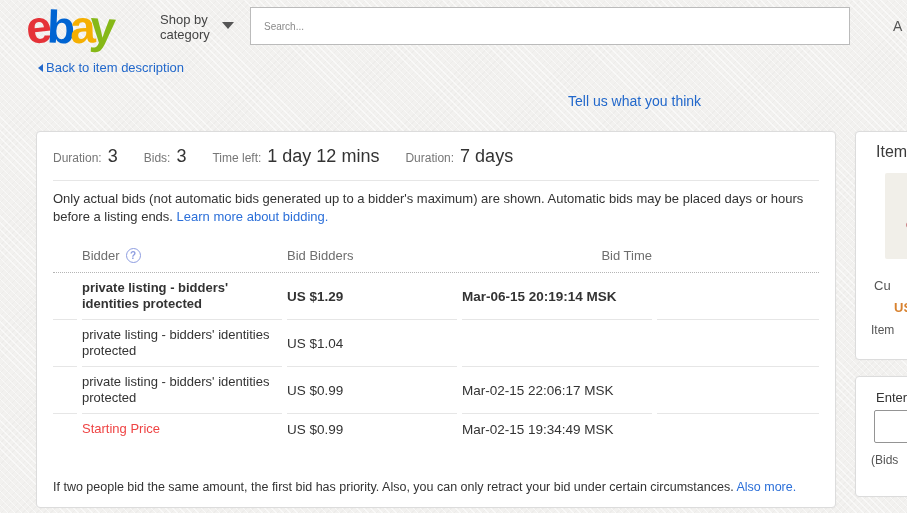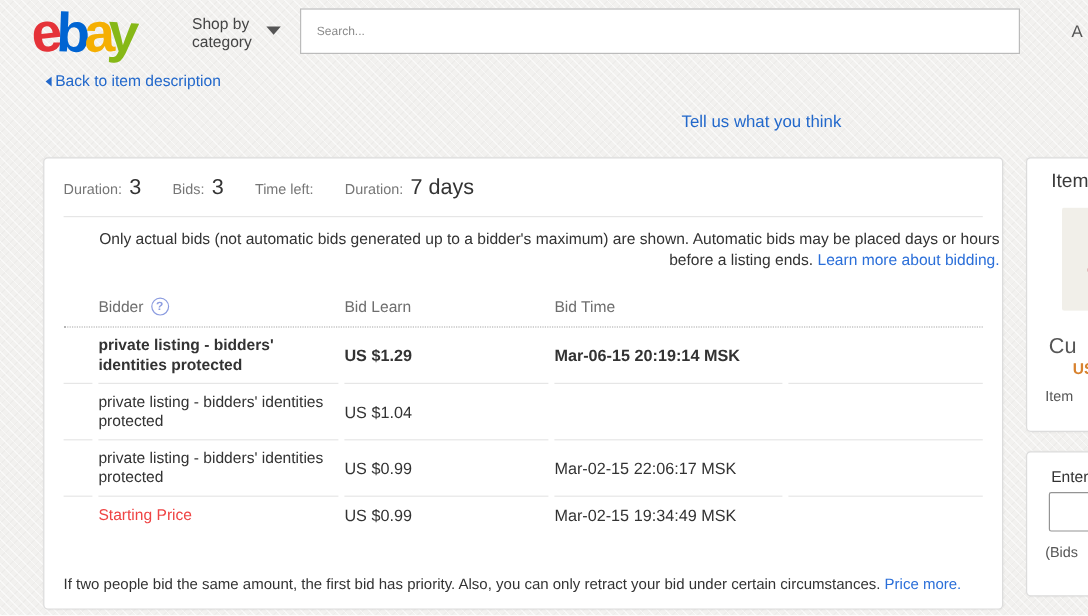--- a/index.html
+++ b/index.html
@@ -37,31 +37,31 @@
   
   .card { position:absolute; background:#fff; border:1px solid #dcdcdc; border-radius:4px; box-shadow:0 0 2px rgba(0,0,0,.04); }
   .main-card { left:36px; top:131px; width:800px; height:377px; padding:0 16px; overflow:hidden; }
   
   .stats { display:flex; gap:26px; padding-top:14px; align-items:baseline; }
   .stat { display:flex; gap:6px; align-items:baseline; }
   .stat .lbl { font-size:12px; color:#767676; }
   .stat .val { font-size:18px; color:#333; }
   .divider { border-top:1px solid #e6e6e6; margin-top:13px; }
   
-  .notice { margin-top:9px; font-size:13px; line-height:18px; color:#333; width:780px;text-align:right; }
+  .notice { margin-top:9px; font-size:13px; line-height:18px; color:#333; width:780px; }
   .notice a { color:#2b6fd9; text-decoration:none; }
   .show-auto { margin-top:3px; text-align:right; font-size:13.5px; font-weight:bold; }
   .show-auto a { color:#0e56b3; text-decoration:none; }
   
   .bid-table { margin-top:22px; }
   .trow { display:flex; gap:5px; align-items:center; }
   .c0 { width:24px; flex:none; align-self:stretch; }
   .c1 { width:200px; flex:none; }
   .c2 { width:170px; flex:none; }
-  .c3 { width:190px; flex:none; }
+  .c3 { width:190px; flex:none;text-align:right; }
   .c4 { flex:1; align-self:stretch; }
   .thead { font-size:13px; color:#6e6e6e; padding-bottom:9px; }
   .thead .c1 { display:flex; align-items:center; gap:6px; }
   .help-icon { display:inline-flex; width:15px; height:15px; border:1px solid #8d9de0; border-radius:50%;
     color:#8d9de0; font-size:10px; align-items:center; justify-content:center; font-weight:bold; cursor:pointer; }
   .dotted { border-top:1px dotted #b5b5b5; }
   .brow { font-size:13px; }
   .brow > div { border-bottom:1px solid #e6e6e6; align-self:stretch; display:flex; align-items:center; }
   .brow .c1 { padding:7px 0; line-height:16px; }
   .brow .c2, .brow .c3 { font-size:13.5px; }
@@ -78,21 +78,21 @@
   .thumb { position:absolute; left:29px; top:41px; width:86px; height:86px; background:#f1efe9; border-radius:2px;
     background-image:
       radial-gradient(circle 7px at 28px 52px, #a5202c 0 6px, transparent 7px),
       radial-gradient(circle 6px at 44px 62px, #c0392b 0 5px, transparent 6px),
       radial-gradient(circle 6px at 60px 56px, #8e1b26 0 5px, transparent 6px),
       radial-gradient(circle 5px at 36px 34px, #d8d8d4 0 4px, transparent 5px),
       radial-gradient(circle 5px at 52px 30px, #cfcfcb 0 4px, transparent 5px),
       radial-gradient(circle 5px at 66px 40px, #d8d8d4 0 4px, transparent 5px),
       radial-gradient(circle 4px at 26px 42px, #e3e3df 0 3px, transparent 4px);
   }
-  .cur-label { position:absolute; left:18px; top:146px; font-size:18px; color:#555; }
+  .cur-label { position:absolute; left:18px; top:146px; font-size:13px; color:#555; }
   .price-frag { position:absolute; left:38px; top:168px; font-size:13px; font-weight:bold; color:#d8822f; white-space:nowrap; }
   .itemno-frag { position:absolute; left:15px; top:191px; font-size:12px; color:#555; }
   .bid-card { left:855px; top:376px; width:220px; height:121px; overflow:hidden; }
   .enter-label { position:absolute; left:20px; top:13px; font-size:13px; color:#333; white-space:nowrap; }
   .max-bid-input { position:absolute; left:18px; top:33px; width:220px; height:33px; border:1px solid #949494; border-radius:2px; background:#fff; font-size:14px; padding:0 8px; font-family:"Liberation Sans", sans-serif; }
   .hint-frag { position:absolute; left:15px; top:76px; font-size:12px; color:#555; white-space:nowrap; }
 </style>
 </head>
 <body>
 
@@ -122,41 +122,42 @@
       <div class="stat">
         <span class="lbl">Duration:</span>
         <span class="val">3</span>
       </div>
       <div class="stat">
         <span class="lbl">Bids:</span>
         <span class="val">3</span>
       </div>
       <div class="stat">
         <span class="lbl">Time left:</span>
+        <span class="val">1 day 12 mins</span>
       </div>
       <div class="stat">
         <span class="lbl">Duration:</span>
         <span class="val">7 days</span>
       </div>
     </div>
 
     <div class="divider"></div>
 
     <div class="notice">
       <span>Only actual bids (not automatic bids generated up to a bidder's maximum) are shown. Automatic bids may be placed days or hours before a listing ends. </span><a href="#">Learn more about bidding.</a>
     </div>
 
     <div class="bid-table">
       <div class="trow thead">
         <div class="c0"></div>
         <div class="c1">
           <span>Bidder</span>
           <span class="help-icon">?</span>
         </div>
-        <div class="c2">Bid Learn</div>
+        <div class="c2">Bid Bidders</div>
         <div class="c3">Bid Time</div>
         <div class="c4"></div>
       </div>
       <div class="dotted"></div>
 
       <div class="trow brow bold">
         <div class="c0"></div>
         <div class="c1">
             <span>private listing - bidders' identities protected</span>
           </div>
@@ -200,21 +201,21 @@
             <span>US $0.99</span>
           </div>
         <div class="c3">
             <span>Mar-02-15 19:34:49 MSK</span>
           </div>
         <div class="c4"></div>
       </div>
     </div>
 
     <div class="card-footnote">
-      <span>If two people bid the same amount, the first bid has priority. Also, you can only retract your bid under certain circumstances. </span><a href="#">Price more.</a>
+      <span>If two people bid the same amount, the first bid has priority. Also, you can only retract your bid under certain circumstances. </span><a href="#">Also more.</a>
     </div>
   </div>
 
   <div class="card item-card">
     <div class="item-title">Item</div>
     <div class="thumb"></div>
     <div class="cur-label">Cu</div>
     <div class="price-frag">US</div>
     <div class="itemno-frag">Item</div>
   </div>

